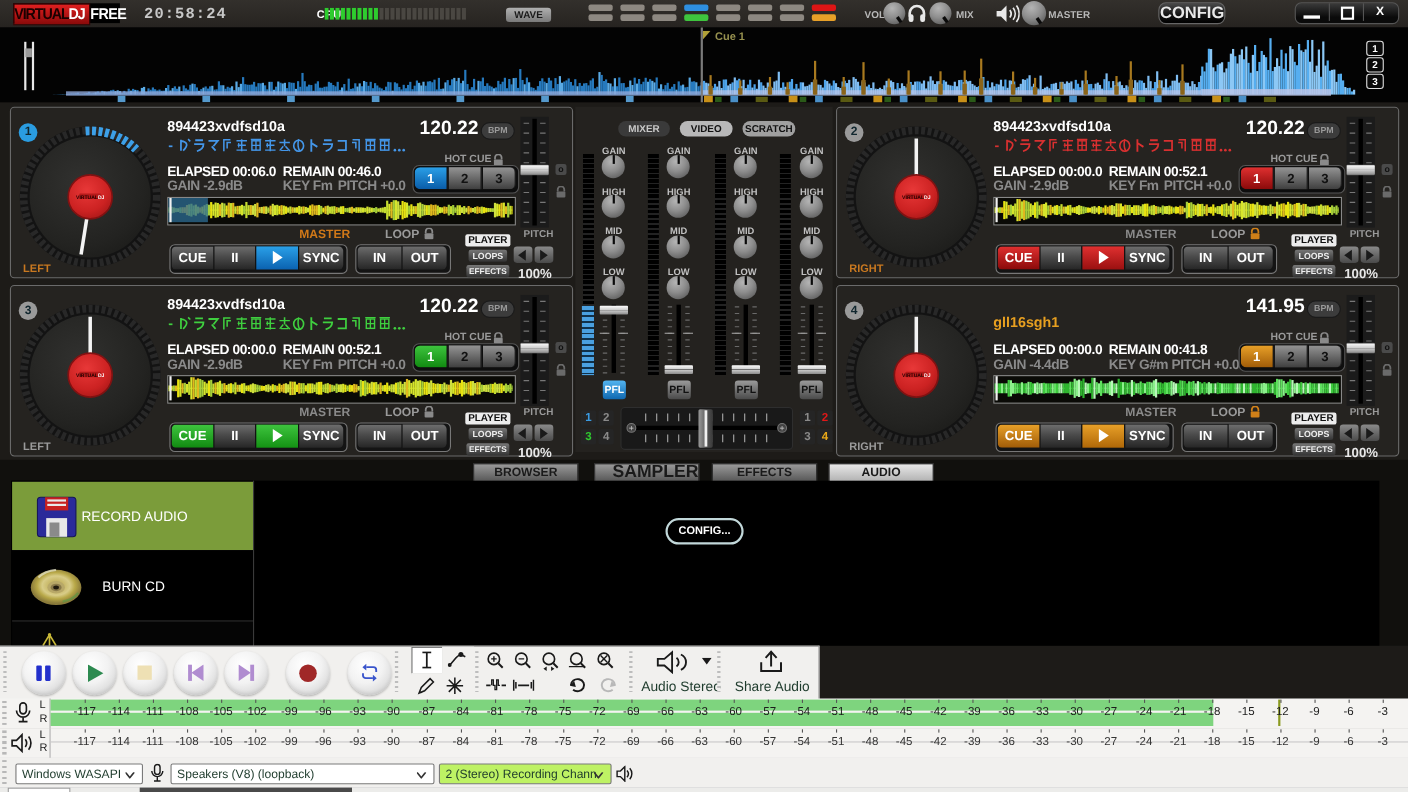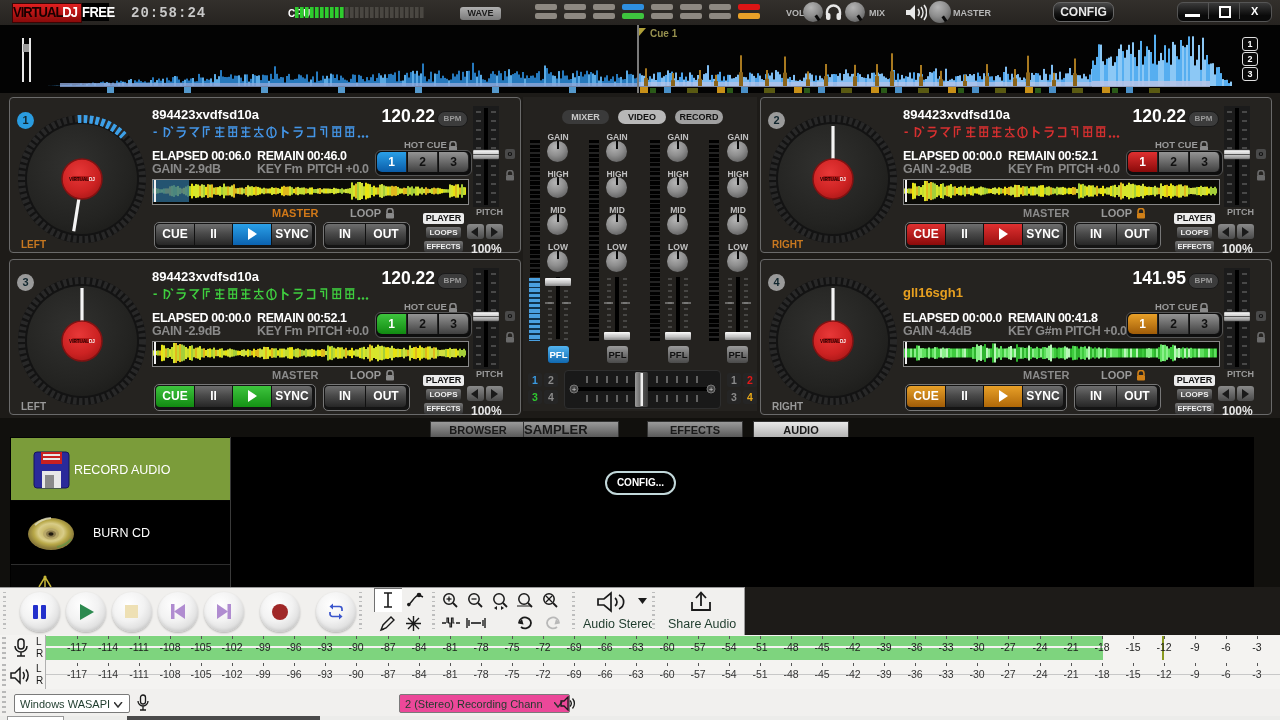--- a/index.html
+++ b/index.html
@@ -104,21 +104,21 @@
     <div class="a knob" style="left:845px;top:2px;width:20px;height:20px"></div>
     <div class="a" style="left:858px;top:15px;width:2.5px;height:6px;background:#0a0a0a;transform:rotate(-35deg)"></div>
     <div class="a b" style="left:869px;top:8px;font-size:9px;color:#b8b8b8">MIX</div>
     <svg class="a" style="left:905px;top:3px" width="22" height="19">
       <path d="M1 7 h4 l5-5 v15 l-5-5 h-4 z" fill="#e8e8e8"></path>
       <path d="M13 6 a6 6 0 0 1 0 7 M16 4 a9 9 0 0 1 0 11 M19 2 a12 12 0 0 1 0 15" fill="none" stroke="#e8e8e8" stroke-width="1.6"></path>
     </svg>
     <div class="a knob" style="left:929px;top:1px;width:22px;height:22px"></div>
     <div class="a" style="left:943px;top:16px;width:2.5px;height:6px;background:#0a0a0a;transform:rotate(-35deg)"></div>
     <div class="a b" style="left:953px;top:8px;font-size:9px;color:#b8b8b8">MASTER</div>
-    <div class="a b" style="left:1053px;top:2px;width:59px;height:18px;background:linear-gradient(180deg,#4a4a4a,#111 60%,#000);border:1px solid #666;border-radius:7px;color:#e8e8e8;font-size:12px;text-align:center;line-height:18px">CONFIG</div>
+    <div class="a b" style="left:1053px;top:2px;width:59px;height:18px;background:linear-gradient(180deg,#4a4a4a,#111 60%,#000);border:1px solid #666;border-radius:7px;color:#e8e8e8;font-size:15px;text-align:right;line-height:18px">CONFIG</div>
     <div class="a" style="left:1177px;top:2px;width:93px;height:18px;background:linear-gradient(180deg,#3a3a3a,#0a0a0a 70%);border:1px solid #555;border-radius:6px"></div>
     <div class="a" style="left:1208px;top:3px;width:1px;height:16px;background:#555"></div>
     <div class="a" style="left:1239px;top:3px;width:1px;height:16px;background:#555"></div>
     <div class="a" style="left:1185px;top:14px;width:15px;height:3px;background:#fff"></div>
     <div class="a" style="left:1219px;top:6px;width:8px;height:8px;border:2.2px solid #fff"></div>
     <div class="a b" style="left:1251px;top:5px;font-size:11px;color:#fff">X</div>
   </div>
 <div class="a" style="left:0;top:25px;width:1280px;height:68px;background:#030303">
     <svg width="1280" height="68" style="position:absolute;left:0;top:0">
       <rect x="46" y="61.0" width="2" height="0.0" fill="#2679bd"></rect>
@@ -1961,21 +1961,21 @@
 </svg>
     <div class="a" style="left:495px;top:51px;width:10px;height:10px;background:#4a4a4a;border-radius:2px;color:#111;font-weight:bold;font-size:8px;text-align:center;line-height:10px">o</div>
     <div class="a" style="left:495px;top:69px"><svg width="10" height="11" viewBox="0 0 10 11">
         <path d="M2 5 V3.4 A3 3 0 0 1 8 3.4 V5" fill="none" stroke="#6a6a6a" stroke-width="1.6"></path>
         <rect x="1" y="5" width="8" height="5.6" rx="1" fill="#6a6a6a"></rect>
       </svg></div>
   </div>
 <div class="a" style="left:523px;top:97px;width:234px;height:314px;background:#24221f">
     <div class="a b" style="left:39px;top:13px;width:47px;height:14px;background:#3a3a3a;border-radius:7px;color:#c8c8c8;font-size:9px;text-align:center;line-height:14px">MIXER</div>
     <div class="a b" style="left:95px;top:13px;width:48px;height:14px;background:#b8b8b8;border-radius:7px;color:#111;font-size:9px;text-align:center;line-height:14px">VIDEO</div>
-    <div class="a b" style="left:152px;top:13px;width:48px;height:14px;background:#a0a0a0;border-radius:7px;color:#111;font-size:9px;text-align:center;line-height:14px">RECORD</div>
+    <div class="a b" style="left:152px;top:13px;width:48px;height:14px;background:#a0a0a0;border-radius:7px;color:#111;font-size:9px;text-align:center;line-height:14px">SCRATCH</div>
     <div class="a vu" style="left:7px;top:43px;width:10px;height:201px"></div>
     <div class="a vu" style="left:66px;top:43px;width:10px;height:201px"></div>
     <div class="a vu" style="left:127px;top:43px;width:10px;height:201px"></div>
     <div class="a vu" style="left:186px;top:43px;width:10px;height:201px"></div>
     <div class="a" style="left:6px;top:181px;width:11px;height:63px;background:repeating-linear-gradient(180deg,#4aa0e0 0px,#4aa0e0 3.5px,#10314a 3.5px,#10314a 5.2px)"></div>
     <div class="a b" style="left:10px;top:35px;width:50px;text-align:center;font-size:8.5px;color:#c0c0c0">GAIN</div>
     <div class="a knob" style="left:24px;top:44px"></div>
     <div class="a" style="left:34px;top:44px;width:2px;height:8px;background:#0a0a0a"></div>
     <div class="a b" style="left:10px;top:71.5px;width:50px;text-align:center;font-size:8.5px;color:#c0c0c0">HIGH</div>
     <div class="a knob" style="left:24px;top:80px"></div>
@@ -2177,21 +2177,21 @@
         <text x="9" y="21" font-size="8" fill="#ccc" text-anchor="middle">+</text>
 <circle cx="146" cy="18" r="4" fill="#444" stroke="#777" stroke-width="1"></circle>
         <text x="146" y="21" font-size="8" fill="#ccc" text-anchor="middle">+</text>
 <rect x="70" y="1" width="13" height="35" rx="1.5" fill="url(#xh)"></rect>
 <rect x="75.5" y="2" width="2.5" height="33" fill="#f0f0f0"></rect>
 </svg>
     </div>
   </div>
 <div class="a" style="left:0;top:418px;width:1280px;height:169px;background:#11100d">
     <div class="a b" style="left:430px;top:3px;width:94px;height:16px;background:linear-gradient(180deg,#9a9a9a,#555);color:#1a1a1a;font-size:11px;text-align:center;line-height:16px;border:1px solid #333">BROWSER</div>
-    <div class="a b" style="left:523px;top:3px;width:94px;height:16px;background:linear-gradient(180deg,#9a9a9a,#555);color:#1a1a1a;font-size:13px;text-align:left;line-height:16px;border:1px solid #333">SAMPLER</div>
+    <div class="a b" style="left:540px;top:3px;width:94px;height:16px;background:linear-gradient(180deg,#9a9a9a,#555);color:#1a1a1a;font-size:16px;text-align:right;line-height:16px;border:1px solid #333">SAMPLER</div>
     <div class="a b" style="left:647px;top:3px;width:94px;height:16px;background:linear-gradient(180deg,#9a9a9a,#555);color:#1a1a1a;font-size:11px;text-align:center;line-height:16px;border:1px solid #333">EFFECTS</div>
     <div class="a b" style="left:753px;top:3px;width:94px;height:16px;background:linear-gradient(180deg,#e8e8e8,#b0b0b0);color:#1a1a1a;font-size:11px;text-align:center;line-height:16px;border:1px solid #333">AUDIO</div>
     <div class="a" style="left:10px;top:19px;width:1244px;height:150px;background:#000"></div>
     <div class="a" style="left:11px;top:19px;width:219px;height:150px;background:#050505;border-right:1px solid #3a3a3a">
       <div class="a" style="left:0;top:64px;width:219px;height:63px;background:#000;border-bottom:1px solid #2e2e2e">
         <svg class="a" style="left:16px;top:16px" width="48" height="34">
 <defs>
             <radialGradient id="cdg" cx="50%" cy="45%">
               <stop offset="0%" stop-color="#7a7a5a"></stop>
               <stop offset="30%" stop-color="#c8b868"></stop>
@@ -2518,21 +2518,24 @@
   </div>
 <div class="a" style="left:0;top:689px;width:1280px;height:27px;background:#f1f0ee;border-bottom:1px solid #b5b5b5">
     <div class="a" style="left:2px;top:2px;width:4px;height:22px;background:repeating-linear-gradient(180deg,#b8b8b8 0 2px,#f1f0ee 2px 5px)"></div>
     <div class="a" style="left:14px;top:5px;width:116px;height:19px;background:#fff;border:1px solid #7a7a7a;border-radius:2px;font-size:11px;color:#1e3b2c;line-height:18px;padding-left:5px;box-sizing:border-box;white-space:nowrap;overflow:hidden">Windows WASAPI<svg width="9" height="6" style="position:absolute;right:6px;top:7px">
         <path d="M0 0 L4 5 L8 0" fill="none" stroke="#333" stroke-width="1.5"></path>
       </svg></div>
     <svg class="a" style="left:136px;top:5px" width="14" height="19">
       <rect x="4.5" y="1" width="5" height="9" rx="2.5" fill="none" stroke="#1a1a1a" stroke-width="1.3"></rect>
       <path d="M2 7 a5 5 0 0 0 10 0 M7 12.5 v3.5 M4 16 h6" fill="none" stroke="#1a1a1a" stroke-width="1.3"></path>
     </svg>
-    <div class="a" style="left:399px;top:5px;width:171px;height:19px;background:#ec4899;border:1px solid #7a7a7a;border-radius:2px;font-size:11px;color:#1e3b2c;line-height:18px;padding-left:5px;box-sizing:border-box;white-space:nowrap;overflow:hidden">2 (Stereo) Recording Chann<svg width="9" height="6" style="position:absolute;right:6px;top:7px">
+    <div class="a" style="left:155px;top:5px;width:240px;height:19px;background:#fff;border:1px solid #7a7a7a;border-radius:2px;font-size:11px;color:#1e3b2c;line-height:18px;padding-left:5px;box-sizing:border-box;white-space:nowrap;overflow:hidden">Speakers (V8) (loopback)<svg width="9" height="6" style="position:absolute;right:6px;top:7px">
+        <path d="M0 0 L4 5 L8 0" fill="none" stroke="#333" stroke-width="1.5"></path>
+      </svg></div>
+    <div class="a" style="left:399px;top:5px;width:157px;height:19px;background:#bef264;border:1px solid #7a7a7a;border-radius:2px;font-size:11px;color:#1e3b2c;line-height:18px;padding-left:5px;box-sizing:border-box;white-space:nowrap;overflow:hidden">2 (Stereo) Recording Chann<svg width="9" height="6" style="position:absolute;right:6px;top:7px">
         <path d="M0 0 L4 5 L8 0" fill="none" stroke="#333" stroke-width="1.5"></path>
       </svg></div>
     <svg class="a" style="left:560px;top:7px" width="16" height="15">
       <path d="M1 5 h3 l4-4 v13 l-4-4 h-3 z" fill="none" stroke="#1a1a1a" stroke-width="1.3"></path>
       <path d="M10 4.5 a4.5 4.5 0 0 1 0 6 M12.5 2.5 a7.5 7.5 0 0 1 0 10" fill="none" stroke="#1a1a1a" stroke-width="1.3"></path>
     </svg>
   </div>
 <div class="a" style="left:0;top:716px;width:1280px;height:4px;background:#ececea">
     <div class="a" style="left:7px;top:0;width:55px;height:4px;background:#fff;border:1px solid #999"></div>
     <div class="a" style="left:127px;top:0;width:193px;height:4px;background:#4a4a4a"></div>

